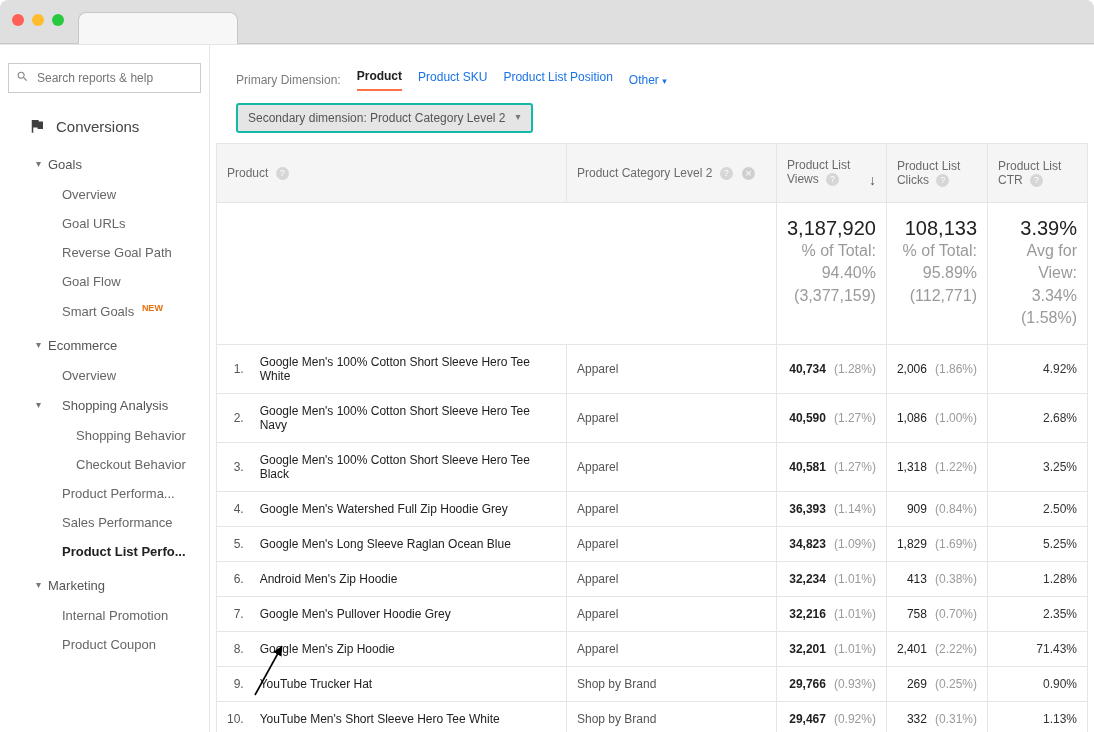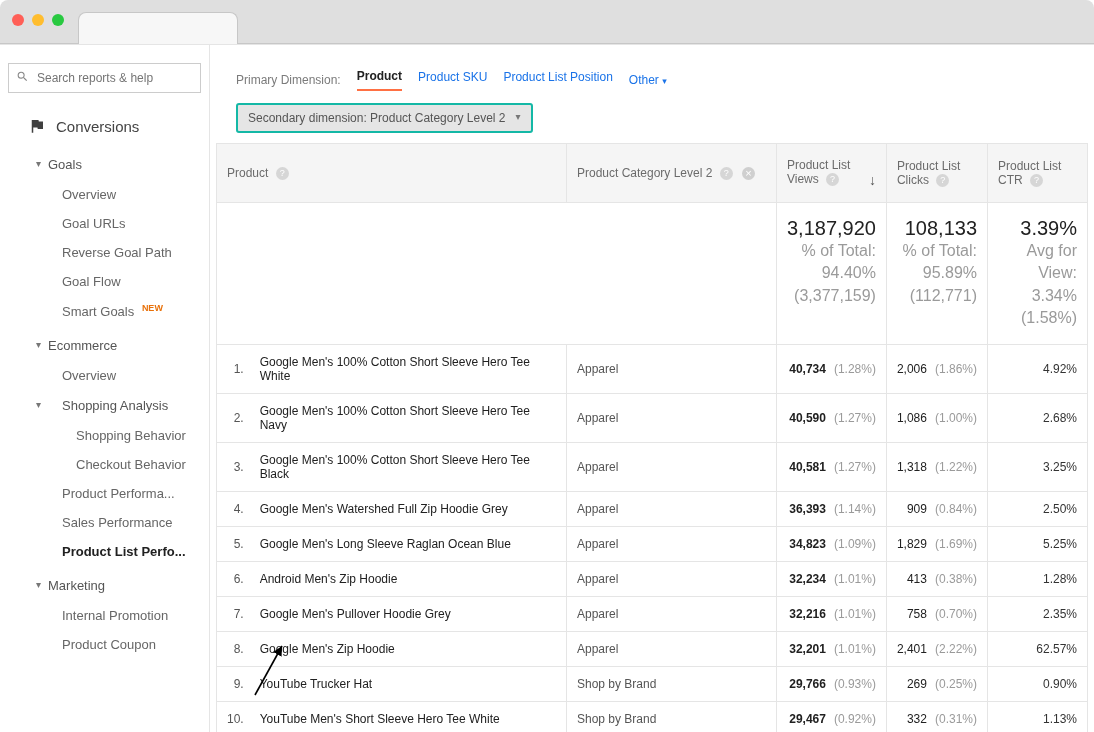--- a/index.html
+++ b/index.html
@@ -252,21 +252,21 @@
             <td class="metric-cell"><span class="metric-val">32,216</span><span class="metric-pct">(1.01%)</span></td>
             <td class="metric-cell"><span class="metric-val" style="font-weight:normal;">758</span><span class="metric-pct">(0.70%)</span></td>
             <td class="metric-cell">2.35%</td>
           </tr>
           <tr class="data-row">
             <td class="row-idx">8.</td>
             <td class="row-product">Google Men's Zip Hoodie</td>
             <td class="row-category">Apparel</td>
             <td class="metric-cell"><span class="metric-val">32,201</span><span class="metric-pct">(1.01%)</span></td>
             <td class="metric-cell"><span class="metric-val" style="font-weight:normal;">2,401</span><span class="metric-pct">(2.22%)</span></td>
-            <td class="metric-cell">62.57%</td>
+            <td class="metric-cell">71.43%</td>
           </tr>
           <tr class="data-row">
             <td class="row-idx">9.</td>
             <td class="row-product">YouTube Trucker Hat</td>
             <td class="row-category">Shop by Brand</td>
             <td class="metric-cell"><span class="metric-val">29,766</span><span class="metric-pct">(0.93%)</span></td>
             <td class="metric-cell"><span class="metric-val" style="font-weight:normal;">269</span><span class="metric-pct">(0.25%)</span></td>
             <td class="metric-cell">0.90%</td>
           </tr>
           <tr class="data-row">

